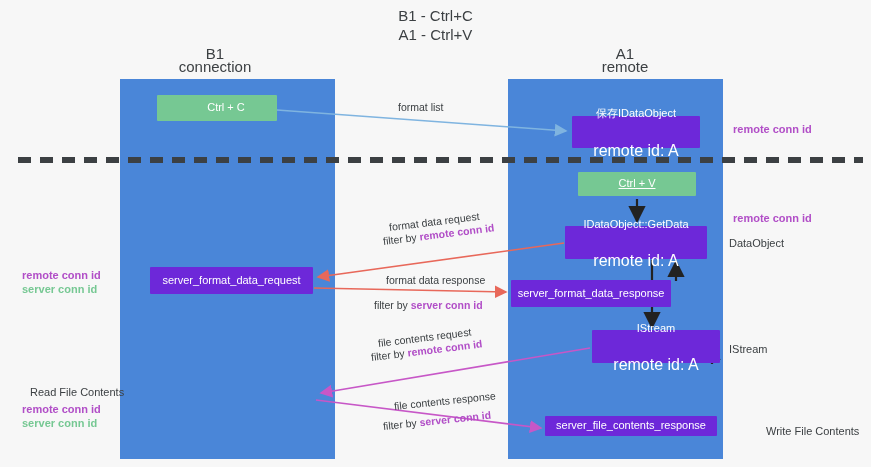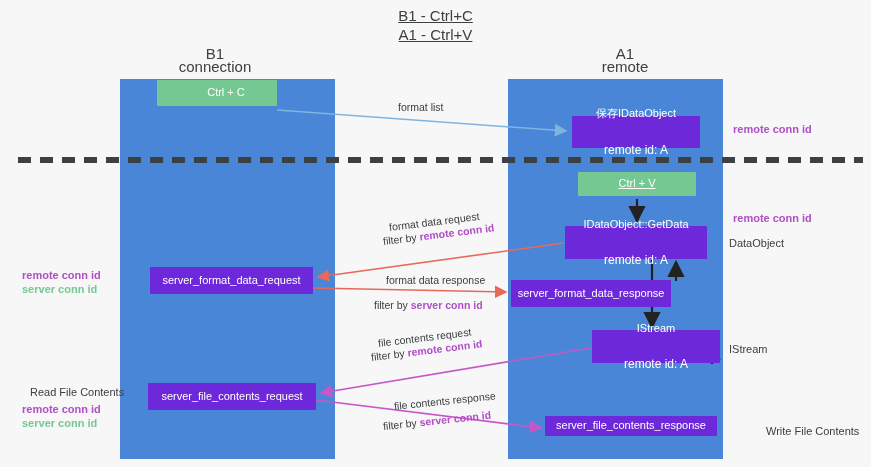--- a/index.html
+++ b/index.html
@@ -13,21 +13,20 @@
   }
   .canvas{position:absolute;inset:0;}
   .abs{position:absolute;}
 
   
   #title{
     left:0;right:0;top:6px;
     text-align:center;
     font-size:15px;line-height:19px;
     color:#3c4043;
-    text-decoration:underline;
   }
   #title div{white-space:pre;}
 
   
   .col-head{
     text-align:center;font-size:15px;line-height:13px;color:#3c4043;
   }
   #head-b1{left:155px;top:47px;width:120px;}
   #head-a1{left:565px;top:47px;width:120px;}
 
@@ -45,23 +44,23 @@
   
   .node{
     box-sizing:border-box;
     display:flex;flex-direction:column;align-items:center;justify-content:center;
     color:#ffffff;font-size:11px;line-height:13.5px;
     text-align:center;
     border-radius:1px;
   }
   .node.green{background:#76c893;}
   .node.orange{background:#6d28d9;gap:23px;}
-  .node .l2{font-size:12px;}
-
-  #n-ctrlc{left:157px;top:80px;width:120px;height:26px;padding-left:18px;}
+  .node .l2{font-size:16px;}
+
+  #n-ctrlc{left:157px;top:95px;width:120px;height:26px;padding-left:18px;}
   #n-ctrlv{left:578px;top:172px;width:118px;height:24px;text-decoration:underline;}
   #n-idataobject{left:572px;top:116px;width:128px;height:32px;}
   #n-getdata{left:565px;top:226px;width:142px;height:33px;}
   #n-istream{left:592px;top:330px;width:128px;height:33px;}
   #n-sfdreq{left:150px;top:267px;width:163px;height:27px;text-align:center;}
   #n-sfdres{left:511px;top:280px;width:160px;height:27px;}
   #n-sfcreq{left:148px;top:383px;width:168px;height:27px;}
   #n-sfcres{left:545px;top:416px;width:172px;height:20px;}
 
   
@@ -182,23 +181,20 @@
   </div>
 
   <div class="abs node orange" id="n-sfdreq">
     <span>server_format_data_request</span>
   </div>
 
   <div class="abs node orange" id="n-sfdres">
     <span>server_format_data_response</span>
   </div>
 
-  <div class="abs node orange" id="n-sfcreq">
-    <span>server_file_contents_request</span>
-  </div>
 
   <div class="abs node orange" id="n-sfcres">
     <span>server_file_contents_response</span>
   </div>
 
   <div class="abs elabel" id="el-formatlist">format list</div>
 
   <div class="abs elabel" id="el-fdreq1">format data request</div>
   <div class="abs elabel" id="el-fdreq2"><span>filter by </span><span class="rc">remote conn id</span></div>
 

